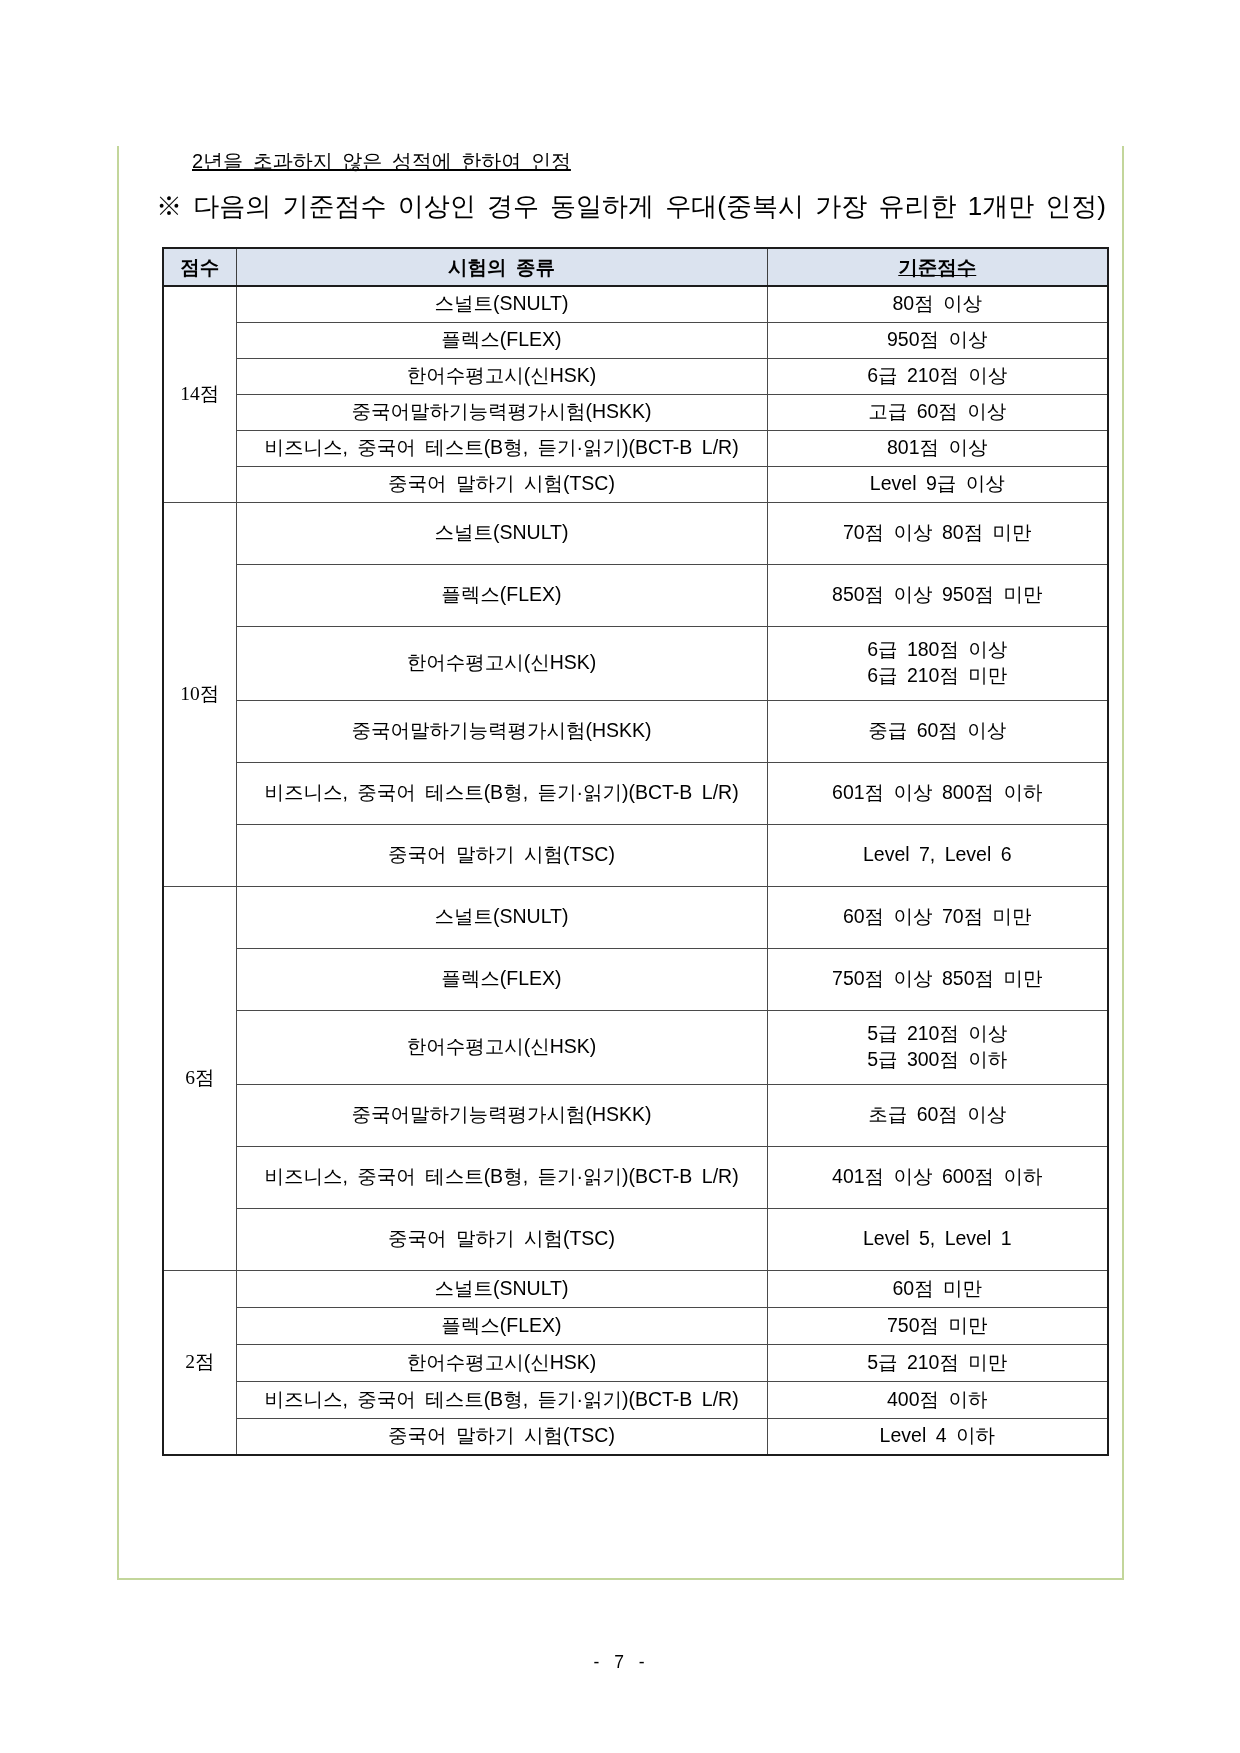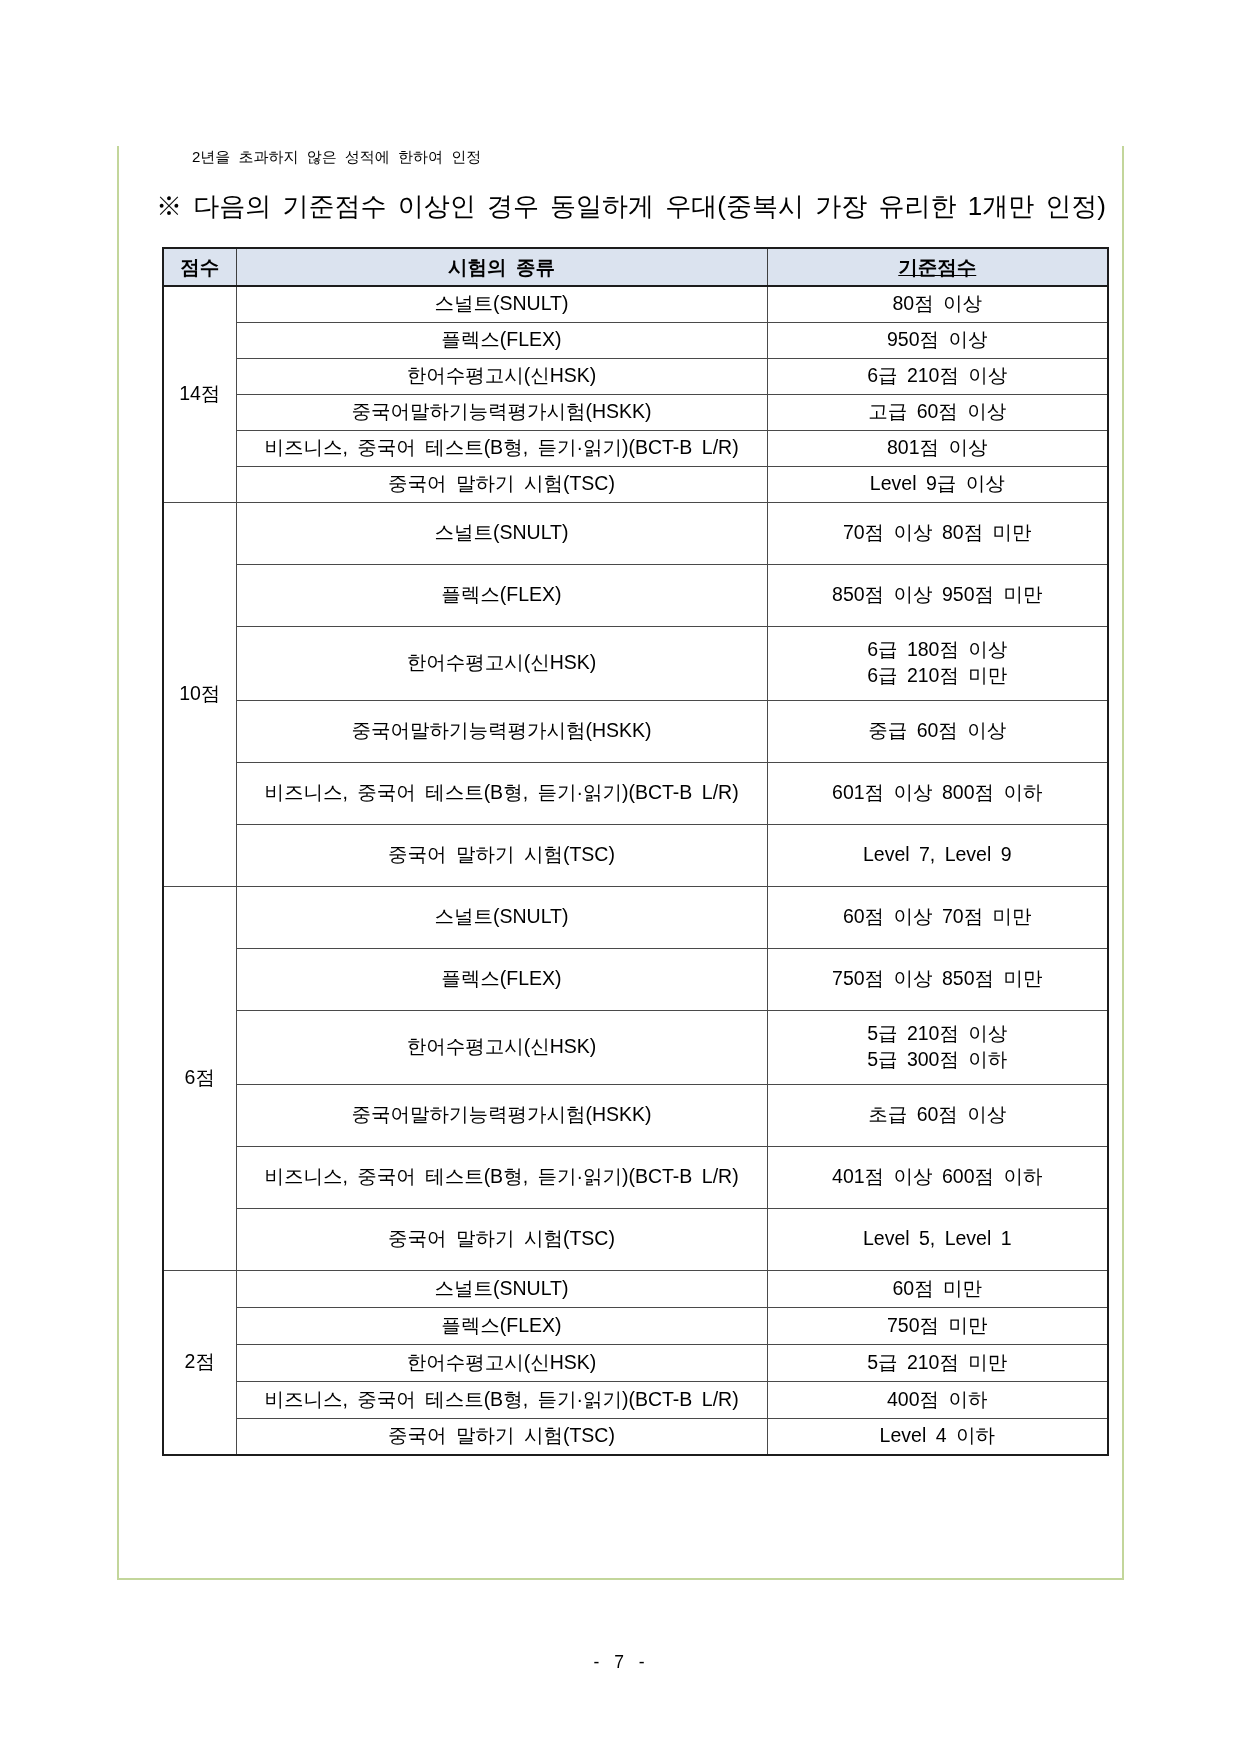--- a/index.html
+++ b/index.html
@@ -23,23 +23,24 @@
     height: 1434px;
     box-sizing: border-box;
     border-left: 2px solid #c3d69b;
     border-right: 2px solid #c3d69b;
     border-bottom: 2px solid #c3d69b;
   }
   .note-line {
     position: absolute;
     left: 192px;
     top: 148px;
-    font-size: 15px;
+    font-size: 20px;
     word-spacing: 4px;
     white-space: nowrap;
+    text-decoration: underline;
   }
   .criteria-line {
     position: absolute;
     left: 156px;
     top: 189px;
     font-size: 26px;
     word-spacing: 4px;
     white-space: nowrap;
   }
   table.score-table {
@@ -66,21 +67,21 @@
     font-size: 19.5px;
     word-spacing: 4px;
     text-align: center;
     vertical-align: middle;
     padding: 2px 6px;
     line-height: 1.32;
     overflow: hidden;
   }
   td.exam-cell { white-space: nowrap; }
   td.criteria-cell { white-space: pre; }
-  td.score-cell { white-space: nowrap; }
+  td.score-cell { white-space: nowrap; font-family: Liberation Serif, serif; }
   .page-number {
     position: absolute;
     left: 0;
     top: 1652px;
     width: 1240px;
     text-align: center;
     font-size: 17.5px;
     letter-spacing: 2px;
     word-spacing: 6px;
   }
@@ -149,21 +150,21 @@
       <tr style="height: 62px;">
         <td class="exam-cell">중국어말하기능력평가시험(HSKK)</td>
         <td class="criteria-cell">중급 60점 이상</td>
       </tr>
       <tr style="height: 62px;">
         <td class="exam-cell">비즈니스, 중국어 테스트(B형, 듣기·읽기)(BCT-B L/R)</td>
         <td class="criteria-cell">601점 이상 800점 이하</td>
       </tr>
       <tr style="height: 62px;">
         <td class="exam-cell">중국어 말하기 시험(TSC)</td>
-        <td class="criteria-cell">Level 7, Level 9</td>
+        <td class="criteria-cell">Level 7, Level 6</td>
       </tr>
       <tr style="height: 62px;">
         <td class="score-cell" rowspan="6">6점</td>
         <td class="exam-cell">스널트(SNULT)</td>
         <td class="criteria-cell">60점 이상 70점 미만</td>
       </tr>
       <tr style="height: 62px;">
         <td class="exam-cell">플렉스(FLEX)</td>
         <td class="criteria-cell">750점 이상 850점 미만</td>
       </tr>

